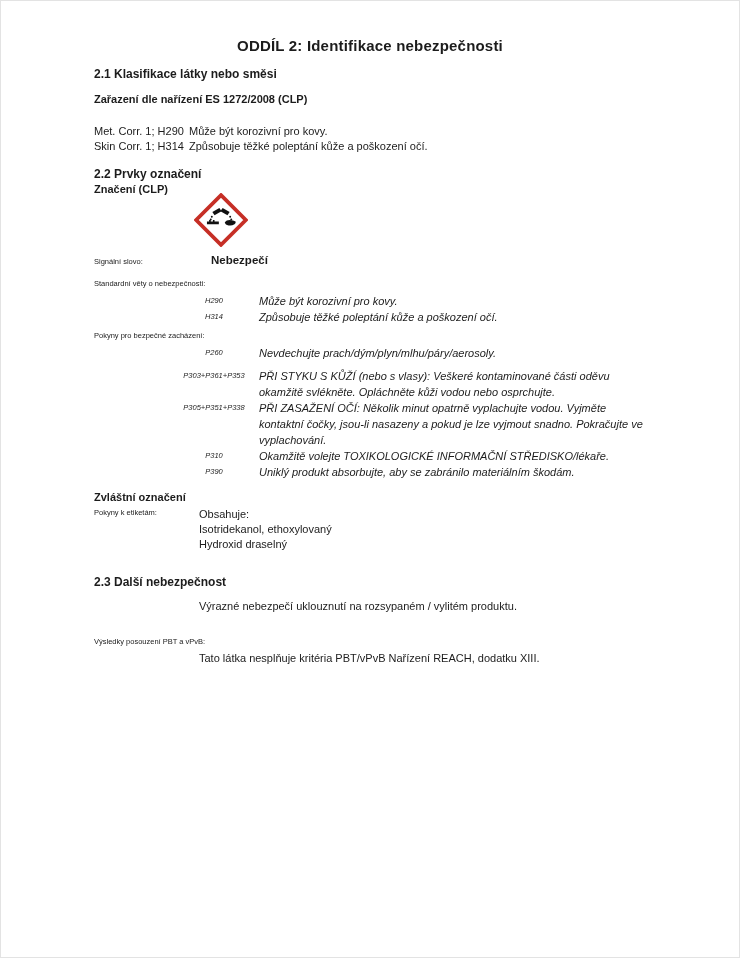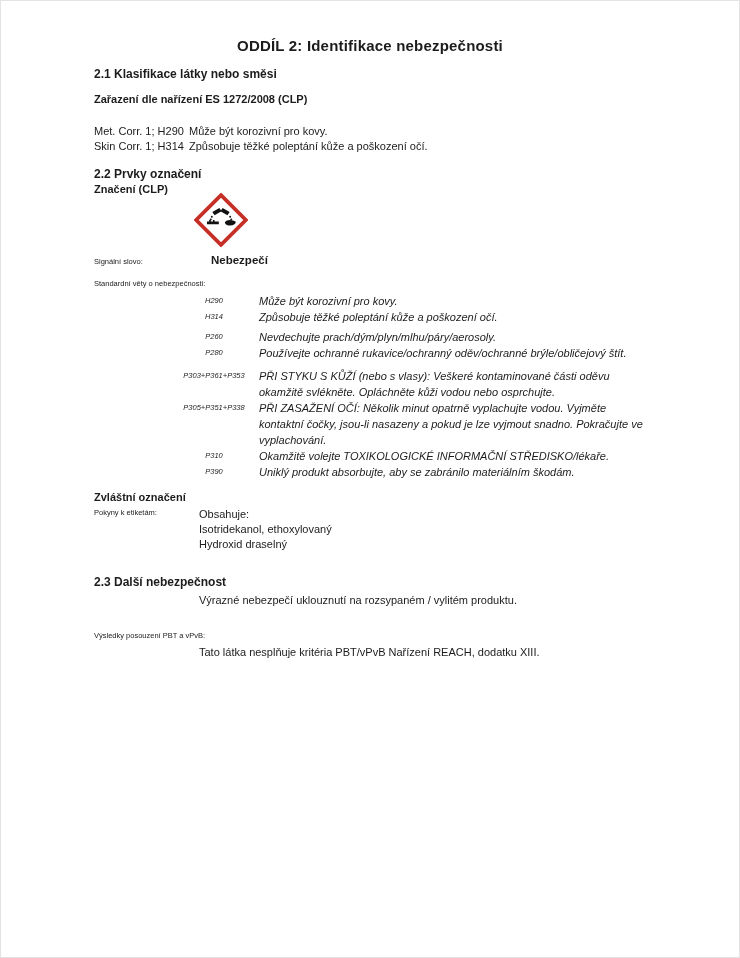--- a/index.html
+++ b/index.html
@@ -42,21 +42,21 @@
   .block-label { margin-top:11px; }
   .block-label.pokyny { margin-top:5px; }
   .coderow { display:flex; align-items:flex-start;font-style:italic; }
   .coderow.first { margin-top:4px; }
   .coderow.gap { margin-top:7px; }
   .code { width:90px; margin-left:75px; flex:none; text-align:center; font-size:7.5px; line-height:16px; }
   .stmt { width:397px; font-size:11px; line-height:16px; }
   .contains-row { margin-top:3px; align-items:flex-start; }
   .contains-block { font-size:11px; line-height:15px; }
   .indent-text { margin-left:105px; font-size:11px; line-height:15px; }
-  .indent-text.slip { margin-top:3px; }
+  .indent-text.slip { margin-top:9px; }
   .indent-text.pbt { margin-top:4px; }
   .pbt-label { margin-top:22px; }
 </style>
 </head>
 <body>
 
 <div class="page">
 
   <div class="doc-title">ODDÍL 2: Identifikace nebezpečnosti</div>
 
@@ -108,28 +108,25 @@
 
     <div class="coderow first">
       <span class="code">H290</span>
       <span class="stmt">Může být korozivní pro kovy.</span>
     </div>
     <div class="coderow">
       <span class="code">H314</span>
       <span class="stmt">Způsobuje těžké poleptání kůže a poškození očí.</span>
     </div>
 
+    <div class="small-label block-label pokyny">Pokyny pro bezpečné zacházení:</div>
 
     <div class="coderow first">
       <span class="code">P260</span>
       <span class="stmt">Nevdechujte prach/dým/plyn/mlhu/páry/aerosoly.</span>
-    </div>
-    <div class="coderow">
-      <span class="code">P280</span>
-      <span class="stmt">Používejte ochranné rukavice/ochranný oděv/ochranné brýle/obličejový štít.</span>
     </div>
     <div class="coderow gap">
       <span class="code">P303+P361+P353</span>
       <span class="stmt">PŘI STYKU S KŮŽÍ (nebo s vlasy): Veškeré kontaminované části oděvu okamžitě svlékněte. Opláchněte kůži vodou nebo osprchujte.</span>
     </div>
     <div class="coderow">
       <span class="code">P305+P351+P338</span>
       <span class="stmt">PŘI ZASAŽENÍ OČÍ: Několik minut opatrně vyplachujte vodou. Vyjměte kontaktní čočky, jsou-li nasazeny a pokud je lze vyjmout snadno. Pokračujte ve vyplachování.</span>
     </div>
     <div class="coderow">

